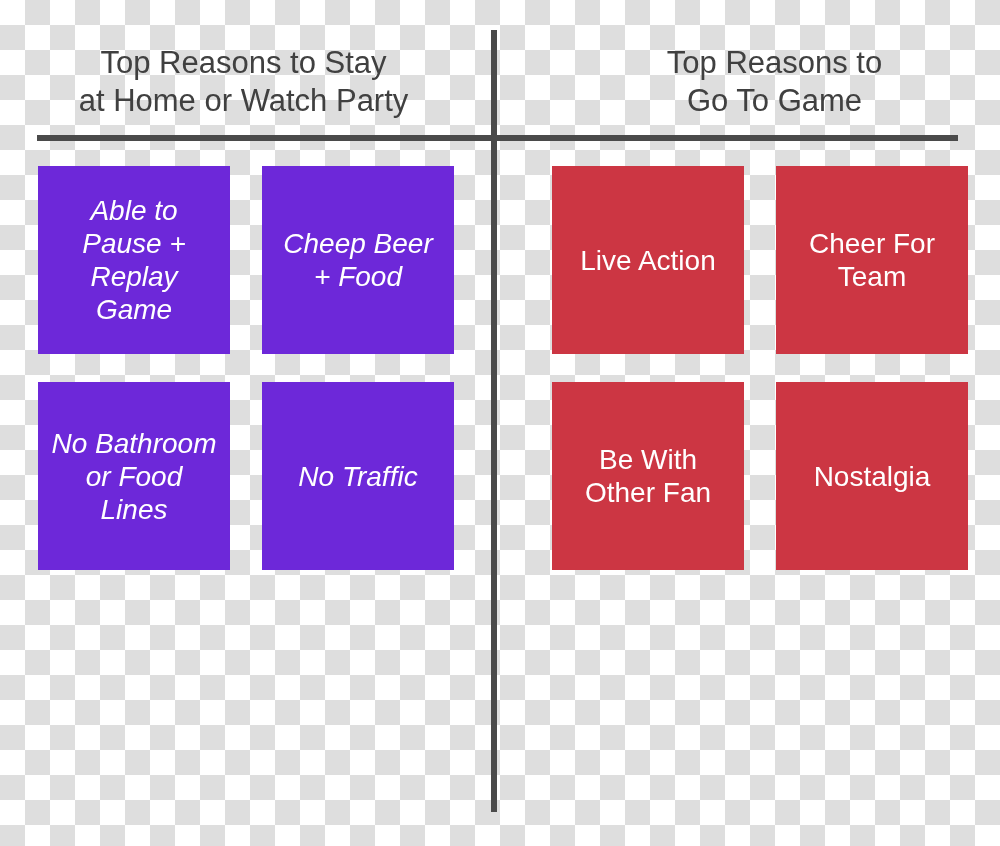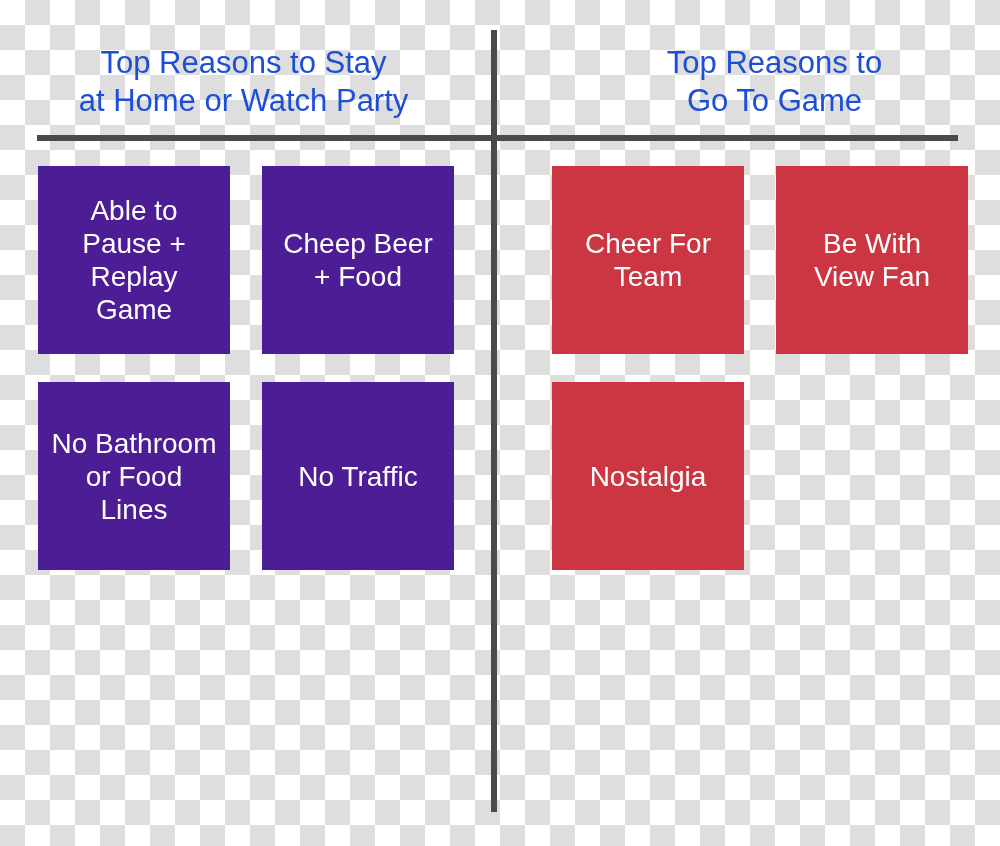--- a/index.html
+++ b/index.html
@@ -26,21 +26,21 @@
     width: 1000px;
     height: 846px;
   }
 
   
   .col-header {
     position: absolute;
     top: 44px;
     font-size: 31px;
     line-height: 38px;
-    color: #1d4ed8;
+    color: #404040;
     text-align: center;
     font-weight: normal;
     white-space: pre-line;
   }
   #header-left  { left: 37px;  width: 413px; }
   #header-right { left: 568px; width: 413px; }
 
   
   .rule {
     position: absolute;
@@ -78,21 +78,21 @@
     justify-content: center;
     text-align: center;
     color: #ffffff;
     font-size: 28px;
     line-height: 33px;
     padding: 4px 6px;
     box-sizing: border-box;
     white-space: pre-line;
     user-select: none;
   }
-  .card.blue { background: #4c1d95; }
+  .card.blue { background: #6d28d9; font-style: italic; }
   .card.red  { background: #cc3643; }
   .card.empty {
     background: transparent;
   }
 </style>
 </head>
 <body>
 
 <div id="canvas">
 
@@ -113,21 +113,22 @@
 Game</div>
     <div class="card blue">Cheep Beer
 + Food</div>
     <div class="card blue">No Bathroom
 or Food
 Lines</div>
     <div class="card blue">No Traffic</div>
   </div>
 
   <div class="panel" id="panel-right">
+    <div class="card red">Live Action</div>
     <div class="card red">Cheer For
 Team</div>
     <div class="card red">Be With
-View Fan</div>
+Other Fan</div>
     <div class="card red">Nostalgia</div>
     <div class="card empty"></div>
   </div>
 
 </div>
 
 </body></html>

